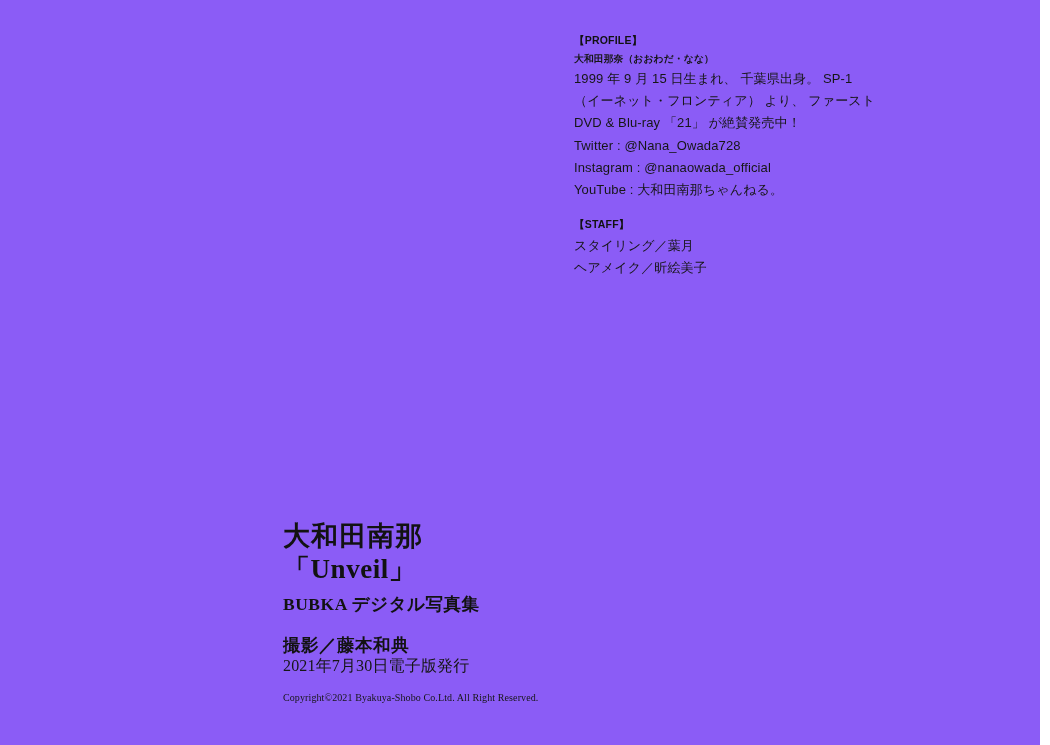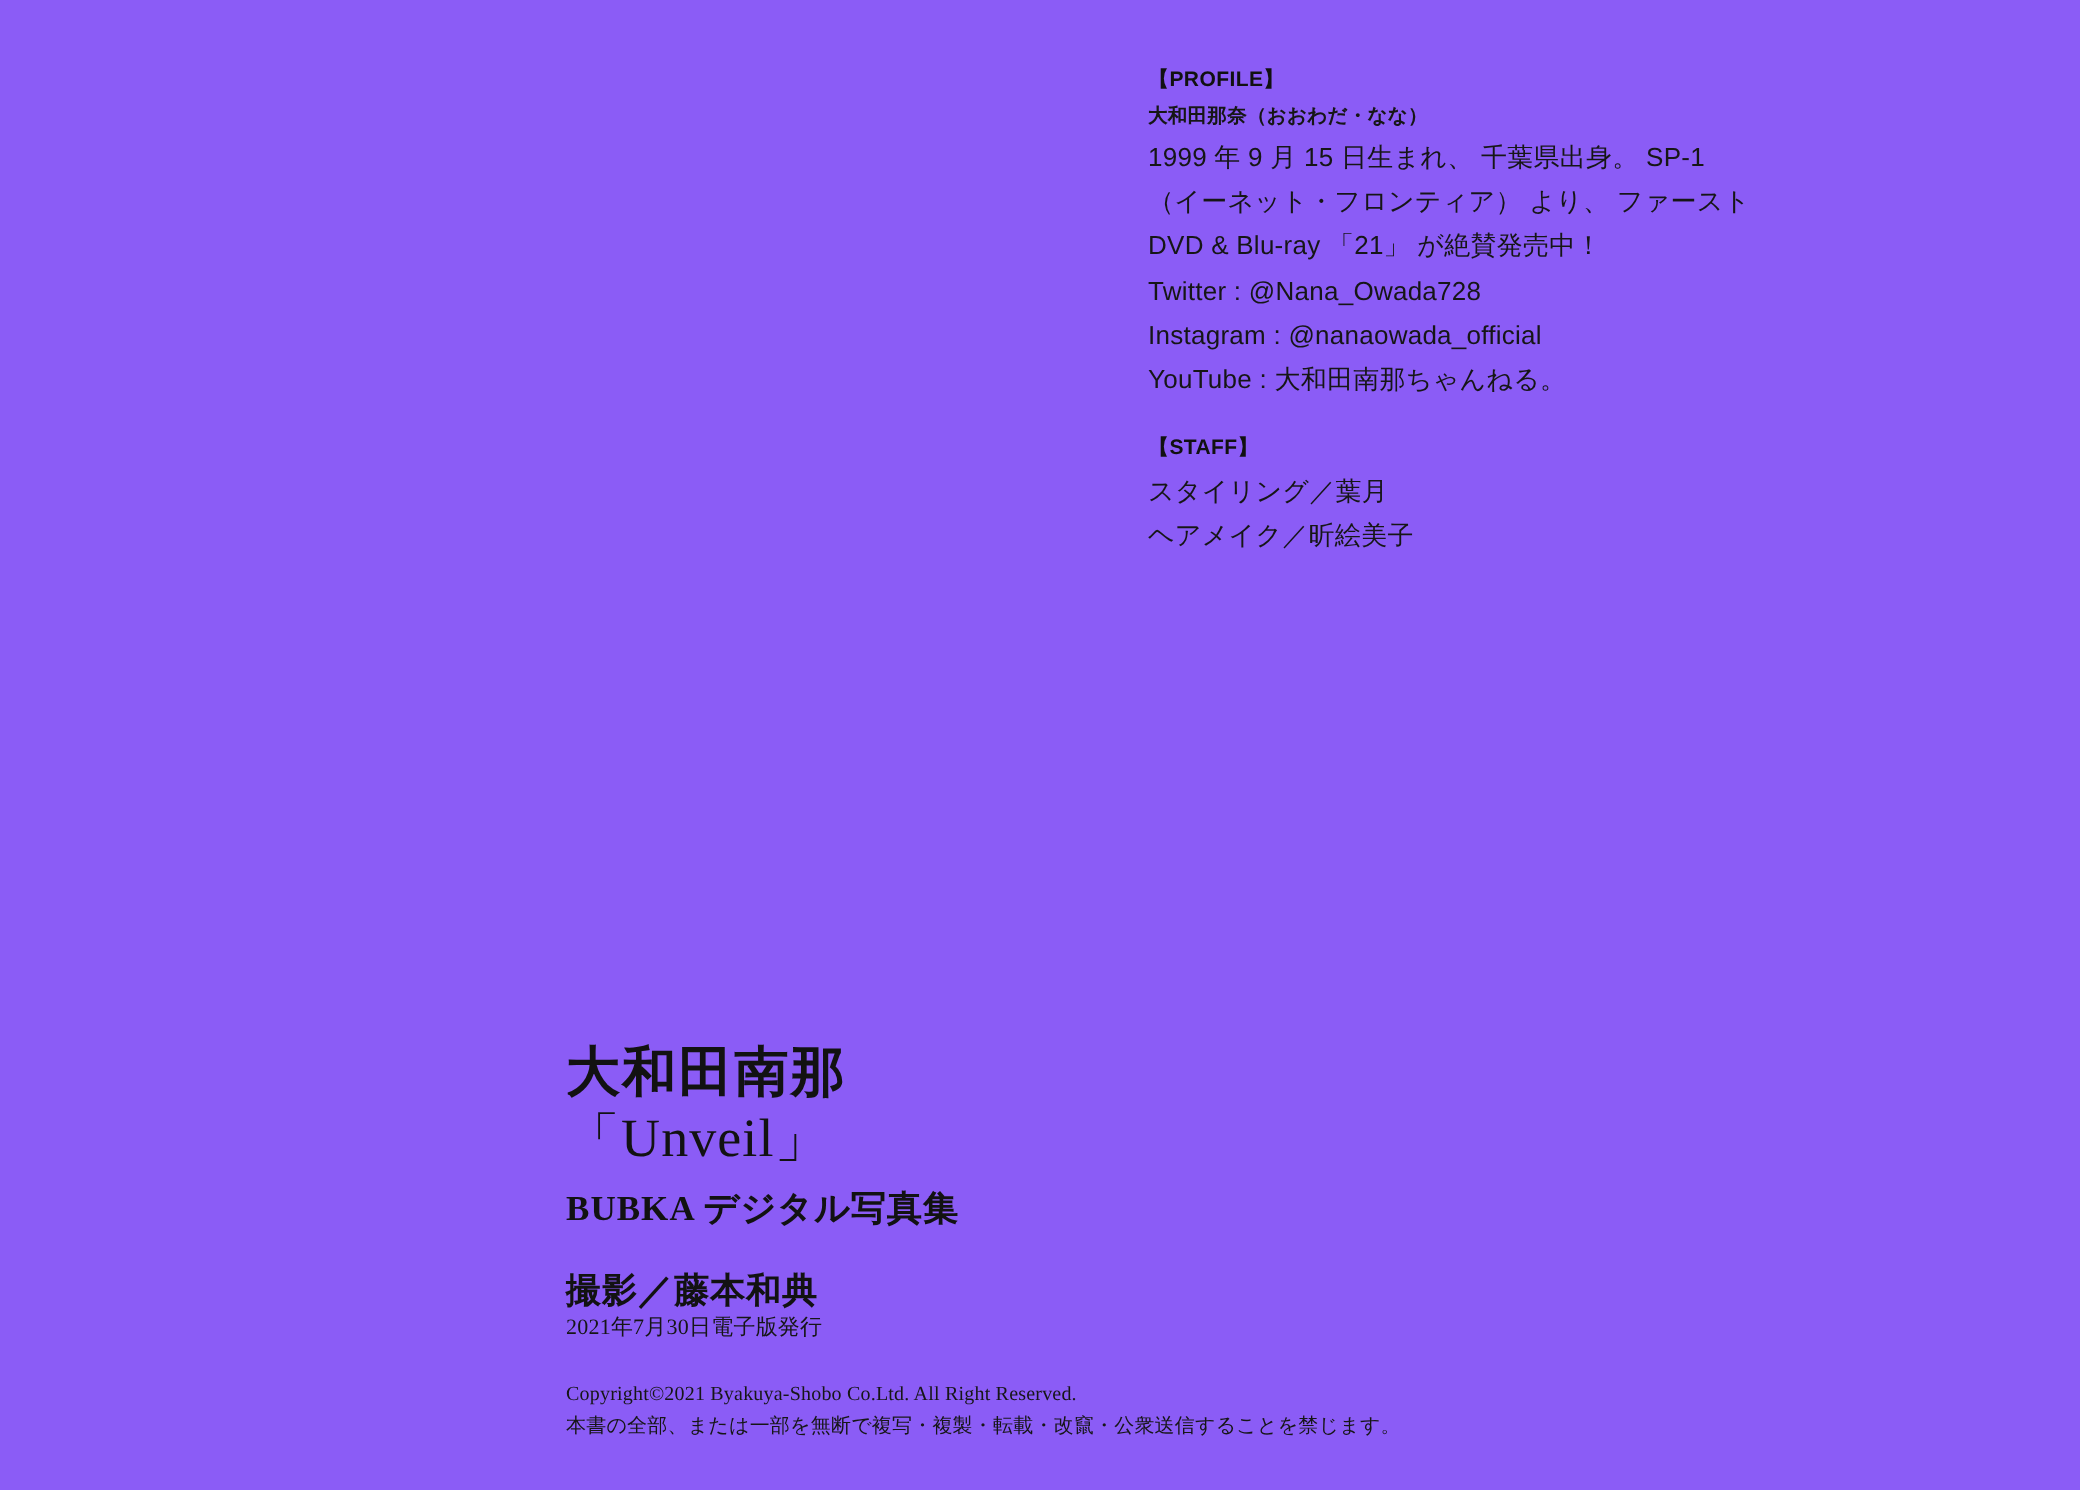--- a/index.html
+++ b/index.html
@@ -64,21 +64,21 @@
   .title-main {
     font-size: 27px;
     font-weight: bold;
     letter-spacing: 0.04em;
     line-height: 1.22;
     margin: 0;
     color: #121212;
   }
   .title-sub {
     font-size: 27px;
-    font-weight: normal;
+    font-weight: bold;
     letter-spacing: 0.02em;
     line-height: 1.22;
     margin: 0;
     color: #121212;
   }
   .title-series {
     font-size: 17.5px;
     font-weight: bold;
     letter-spacing: 0.03em;
     line-height: 1.45;
@@ -91,21 +91,21 @@
     letter-spacing: 0.03em;
     line-height: 1.45;
     margin: 0;
     color: #121212;
   }
   .pubdate {
     position: absolute;
     left: 283px;
     top: 656px;
     font-family: "Liberation Serif", serif;
-    font-size: 11px;
+    font-size: 16px;
     letter-spacing: 0.01em;
     color: #161616;
   }
   .legal {
     position: absolute;
     left: 283px;
     top: 690px;
     font-family: "Liberation Serif", serif;
     font-size: 10px;
     line-height: 1.55;
@@ -142,16 +142,15 @@
     <div class="title-main">大和田南那</div>
     <div class="title-sub">「Unveil」</div>
     <div class="title-series">BUBKA デジタル写真集</div>
     <div class="title-credit">撮影／藤本和典</div>
   </div>
 
   <div class="pubdate">2021年7月30日電子版発行</div>
 
   <div class="legal">
     <div>Copyright©2021 Byakuya-Shobo Co.Ltd. All Right Reserved.</div>
-    <div>本書の全部、または一部を無断で複写・複製・転載・改竄・公衆送信することを禁じます。</div>
   </div>
 
 </div>
 
 </body></html>

